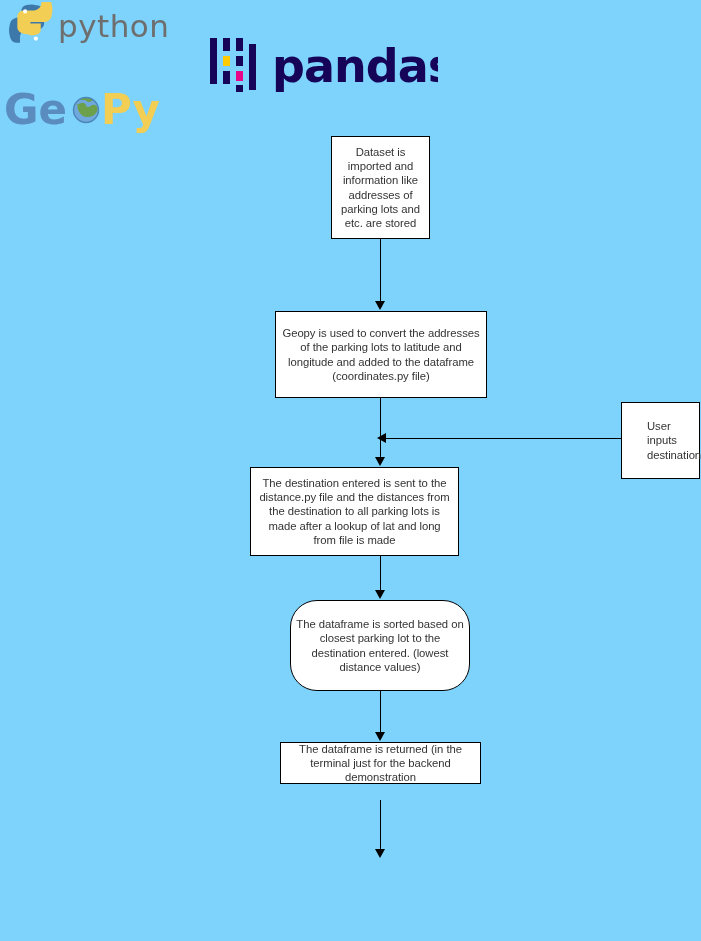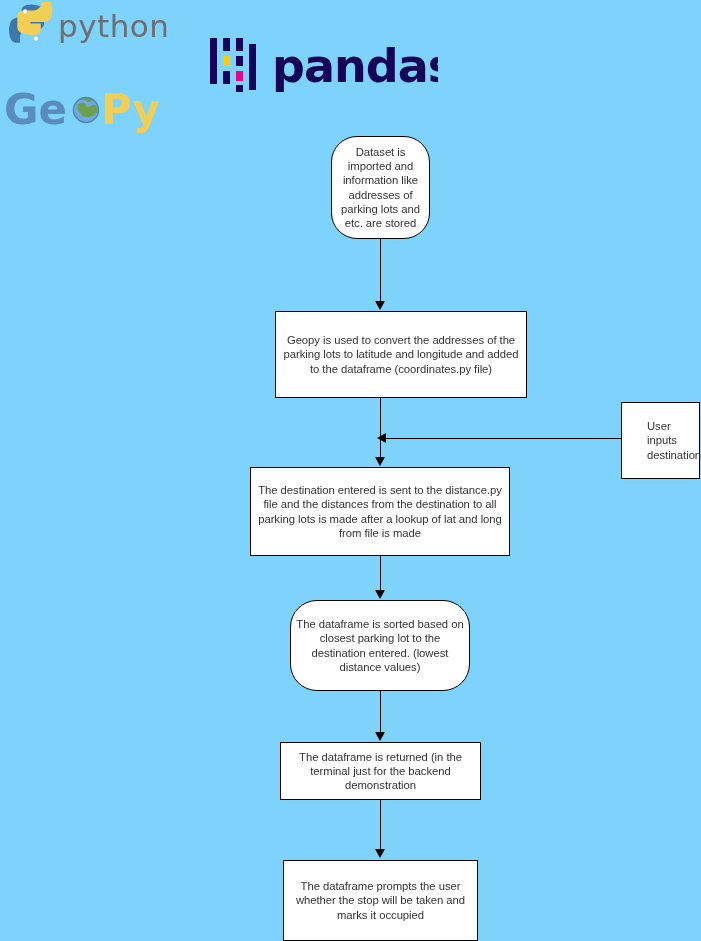--- a/index.html
+++ b/index.html
@@ -34,28 +34,28 @@
     line-height: 14.2px;
     text-align: center;
     display: flex;
     align-items: center;
     justify-content: center;
     padding: 3px 5px;
     letter-spacing: -0.05px;
   }
   .node .txt { display: block; width: 100%; }
 
-  #node-dataset      { left: 331px; top: 136px; width: 99px;  height: 103px; border-radius: 26px; }
-  #node-geopy        { left: 275px; top: 311px; width: 252px; height: 87px;  }
+  #node-dataset      { left: 331px; top: 136px; width: 99px;  height: 103px; }
+  #node-geopy        { left: 275px; top: 311px; width: 212px; height: 87px;  }
   #node-userinput    { left: 621px; top: 402px; width: 79px;  height: 77px;
                        text-align: left; justify-content: flex-start; padding-left: 25px; }
   #node-userinput .txt { text-align: left; }
-  #node-distance     { left: 250px; top: 467px; width: 260px; height: 89px;  }
+  #node-distance     { left: 250px; top: 467px; width: 209px; height: 89px;  }
   #node-sorted       { left: 290px; top: 600px; width: 180px; height: 91px; border-radius: 27px;  }
-  #node-returned     { left: 280px; top: 742px; width: 201px; height: 58px;  }
+  #node-returned     { left: 280px; top: 742px; width: 201px; height: 42px;  }
   #node-prompt       { left: 283px; top: 860px; width: 195px; height: 81px;  }
 
   
   .edge { position: absolute; }
   .vline { position: absolute; width: 1.4px; background: #000000; }
   .hline { position: absolute; height: 1.4px; background: #000000; }
   .arrow-down {
     position: absolute;
     width: 0; height: 0;
     border-left: 5.5px solid transparent;
@@ -180,17 +180,14 @@
   </div>
 
   <div class="node" id="node-sorted">
     <span class="txt">The dataframe is sorted based on closest parking lot to the destination entered. (lowest distance values)</span>
   </div>
 
   <div class="node" id="node-returned">
     <span class="txt">The dataframe is returned (in the terminal just for the backend demonstration</span>
   </div>
 
-  <div class="node" id="node-prompt">
-    <span class="txt">The dataframe prompts the user whether the stop will be taken and marks it occupied</span>
-  </div>
 
 </div>
 
 </body></html>

